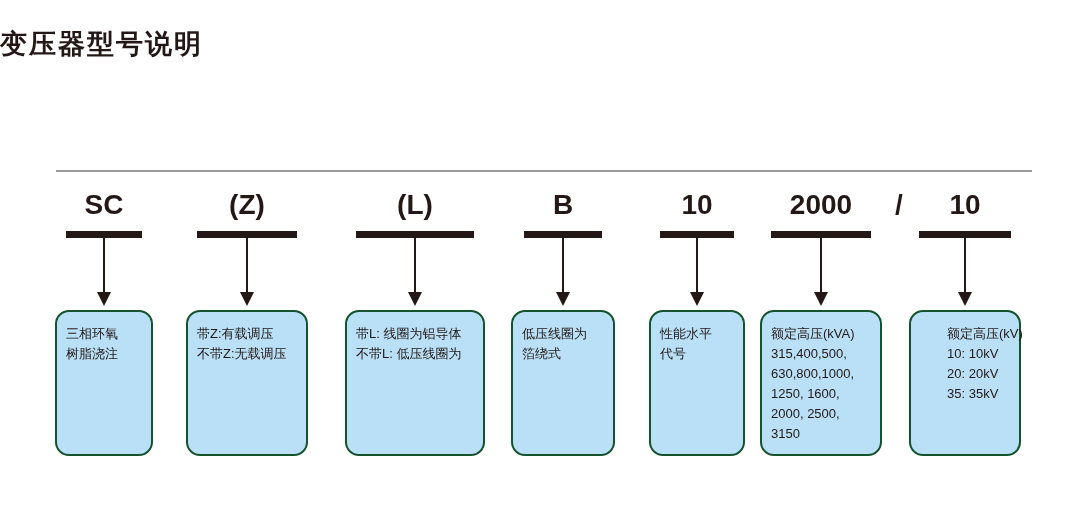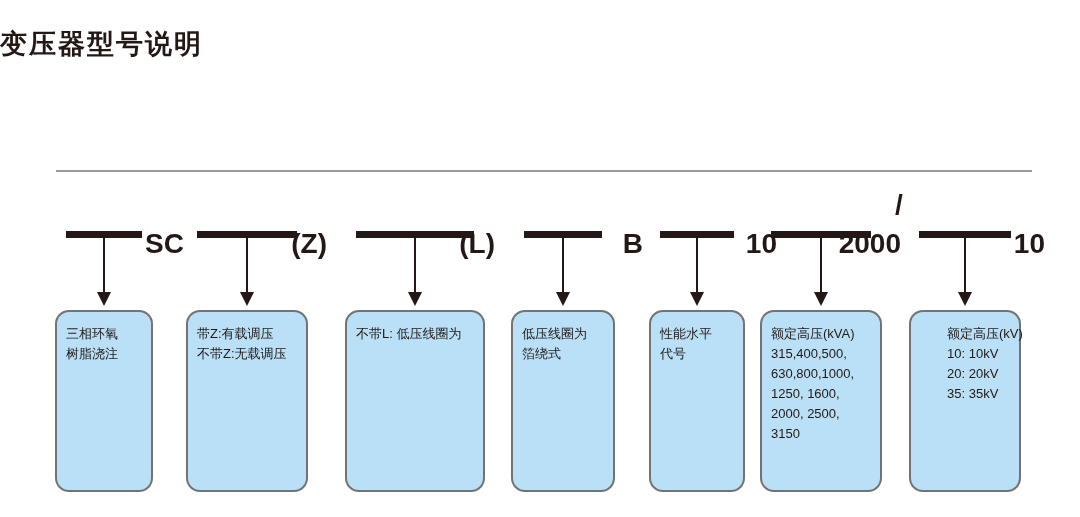--- a/index.html
+++ b/index.html
@@ -50,27 +50,26 @@
   .column {
     position: absolute;
     top: 0;
   }
 
   
   .code-label {
     position: absolute;
     top: 188px;
     width: 100%;
-    text-align: right;
+    text-align: center;
     font-size: 28px;
     font-weight: bold;
     line-height: 34px;
     color: #231815;
     white-space: nowrap;
-    margin-top: 39px;
   }
   .code-underline {
     position: absolute;
     top: 231px;
     left: 50%;
     transform: translateX(-50%);
     height: 7px;
     background: #231815;
   }
 
@@ -105,23 +104,23 @@
   }
 
   
   .info-box {
     position: absolute;
     top: 310px;
     left: 50%;
     transform: translateX(-50%);
     box-sizing: border-box;
     background: #b9e0f7;
-    border: 2px solid #737373;
+    border: 2px solid #14532d;
     border-radius: 14px;
-    height: 182px;
+    height: 146px;
     padding: 12px 9px 8px 9px;
     font-size: 13px;
     line-height: 20px;
     color: #231815;
   }
   .info-line {
     white-space: nowrap;
   }
 
   
@@ -170,20 +169,21 @@
       </div>
     </div>
     <div class="column" style="left: 335px; width: 160px;">
       <div class="code-label">(L)</div>
       <div class="code-underline" style="width: 118px;"></div>
       <div class="arrow">
         <div class="stem"></div>
         <div class="head"></div>
       </div>
       <div class="info-box" style="width: 140px;">
+        <div class="info-line">带L: 线圈为铝导体</div>
         <div class="info-line">不带L: 低压线圈为</div>
       </div>
     </div>
     <div class="column" style="left: 483px; width: 160px;">
       <div class="code-label">B</div>
       <div class="code-underline" style="width: 78px;"></div>
       <div class="arrow">
         <div class="stem"></div>
         <div class="head"></div>
       </div>

